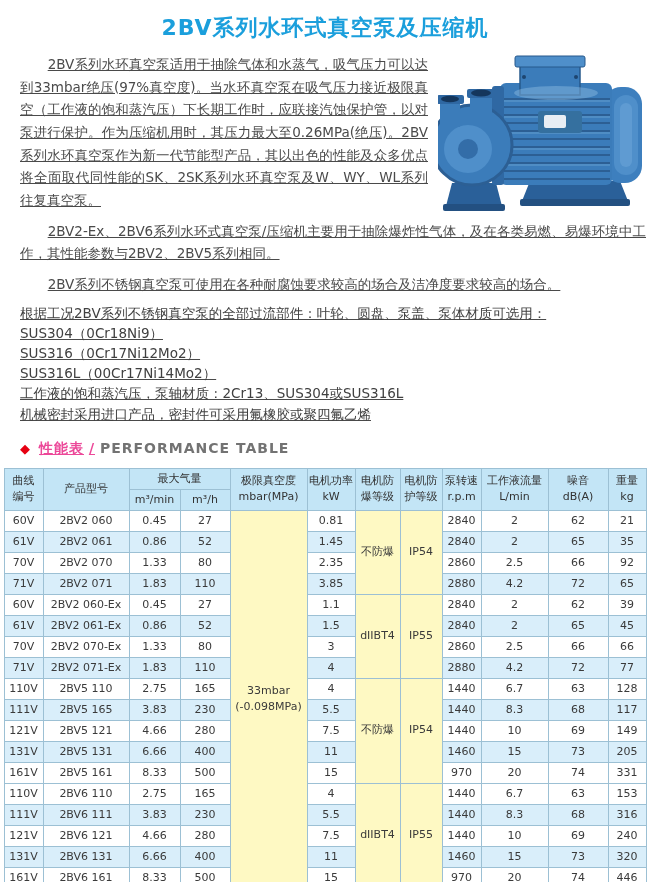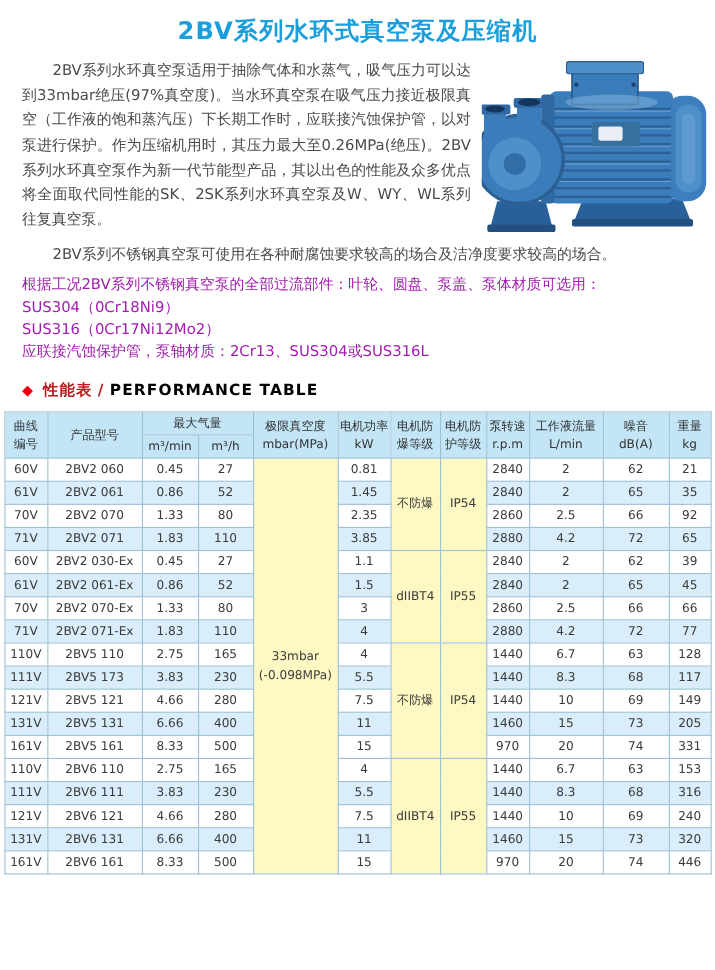--- a/index.html
+++ b/index.html
@@ -6,34 +6,34 @@
   body{
     width:650px;height:882px;overflow:hidden;position:relative;
     font-family:"DejaVu Sans","Liberation Sans",sans-serif;
     color:#4a4a4a;
   }
   .page{width:650px;height:882px;background:#fff;}
   .main-title{
     text-align:center;color:#1b9fdc;font-size:22px;font-weight:bold;
     padding:13px 0 10px 0;letter-spacing:1px;
   }
-  .content{padding:0 4px 0 20px;}
+  .content{padding:0 4px 0 20px;text-decoration:underline;}
   .pump-figure{
     float:right;width:208px;height:158px;margin:2px 0 6px 10px;background:#fff;
   }
   p.body-text{
     font-size:13.5px;line-height:1.68;text-indent:2.05em;margin:0 0 8px 0;
     text-align:justify;color:#4a4a4a;
   }
-  .materials{margin-top:8px;font-size:13.5px;line-height:1.42;color:#a21caf;clear:left;}
+  .materials{margin-top:8px;font-size:13.5px;line-height:1.42;color:#404040;clear:left;}
   .materials div{margin:0 0 1px 0;}
   .section-head{margin:16px 0 10px 20px;font-size:14px;font-weight:bold;clear:both;}
   .diamond{color:#e60012;margin-right:9px;font-size:13px;}
-  .section-title-cn{color:#b91c1c;letter-spacing:1px;}
-  .section-title-en{color:#000000;letter-spacing:1px;}
+  .section-title-cn{color:#ec4899;letter-spacing:1px;text-decoration:underline;}
+  .section-title-en{color:#737373;letter-spacing:1px;}
   table.perf{
     border-collapse:collapse;table-layout:fixed;width:642px;margin:0 auto;
     font-size:11px;color:#3a3a3a;
   }
   table.perf th,table.perf td{
     border:1px solid #9cc0d4;text-align:center;vertical-align:middle;
     padding:0;white-space:pre-line;font-weight:normal;overflow:hidden;
   }
   table.perf thead th{background:#c3e5f6;line-height:1.45;height:20px;color:#333;}
   table.perf td{height:20px;line-height:20px;background:#fff;}
@@ -101,27 +101,30 @@
         <ellipse cx="12" cy="44" rx="9" ry="3.2" fill="#14365c"></ellipse>
         <rect x="32" y="38" width="22" height="30" fill="#3b7cba"></rect>
         <rect x="29" y="34" width="28" height="9" rx="2" fill="#2f68a3"></rect>
         <ellipse cx="43" cy="38" rx="10" ry="3.5" fill="#14365c"></ellipse>
 
         <ellipse cx="118" cy="38" rx="42" ry="7" fill="#8fbce2" opacity="0.45"></ellipse>
       </svg>
     </div>
 
     <p class="body-text">2BV系列水环真空泵适用于抽除气体和水蒸气，吸气压力可以达到33mbar绝压(97%真空度)。当水环真空泵在吸气压力接近极限真空（工作液的饱和蒸汽压）下长期工作时，应联接汽蚀保护管，以对泵进行保护。作为压缩机用时，其压力最大至0.26MPa(绝压)。2BV系列水环真空泵作为新一代节能型产品，其以出色的性能及众多优点将全面取代同性能的SK、2SK系列水环真空泵及W、WY、WL系列往复真空泵。</p>
+    <p class="body-text">2BV2-Ex、2BV6系列水环式真空泵/压缩机主要用于抽除爆炸性气体，及在各类易燃、易爆环境中工作，其性能参数与2BV2、2BV5系列相同。</p>
     <p class="body-text">2BV系列不锈钢真空泵可使用在各种耐腐蚀要求较高的场合及洁净度要求较高的场合。</p>
 
     <div class="materials">
       <div>根据工况2BV系列不锈钢真空泵的全部过流部件：叶轮、圆盘、泵盖、泵体材质可选用：</div>
       <div>SUS304（0Cr18Ni9）</div>
       <div>SUS316（0Cr17Ni12Mo2）</div>
-      <div>应联接汽蚀保护管，泵轴材质：2Cr13、SUS304或SUS316L</div>
+      <div>SUS316L（00Cr17Ni14Mo2）</div>
+      <div>工作液的饱和蒸汽压，泵轴材质：2Cr13、SUS304或SUS316L</div>
+      <div>机械密封采用进口产品，密封件可采用氟橡胶或聚四氟乙烯</div>
     </div>
   </div>
 
   <div class="section-head">
     <span class="diamond">◆</span><span class="section-title-cn">性能表</span>
     <span class="section-title-cn">/</span>
     <span class="section-title-en">PERFORMANCE TABLE</span>
   </div>
 
   <table class="perf">
@@ -211,21 +214,21 @@
           <td>1.83</td>
           <td>110</td>
           <td>3.85</td>
           <td>2880</td>
           <td>4.2</td>
           <td>72</td>
           <td>65</td>
         </tr>
         <tr>
           <td>60V</td>
-          <td>2BV2 030-Ex</td>
+          <td>2BV2 060-Ex</td>
           <td>0.45</td>
           <td>27</td>
           <td>1.1</td>
           <td rowspan="4" class="merged">dIIBT4</td>
           <td rowspan="4" class="merged">IP55</td>
           <td>2840</td>
           <td>2</td>
           <td>62</td>
           <td>39</td>
         </tr>
@@ -270,21 +273,21 @@
           <td>4</td>
           <td rowspan="5" class="merged">不防爆</td>
           <td rowspan="5" class="merged">IP54</td>
           <td>1440</td>
           <td>6.7</td>
           <td>63</td>
           <td>128</td>
         </tr>
         <tr class="shaded">
           <td>111V</td>
-          <td>2BV5 173</td>
+          <td>2BV5 165</td>
           <td>3.83</td>
           <td>230</td>
           <td>5.5</td>
           <td>1440</td>
           <td>8.3</td>
           <td>68</td>
           <td>117</td>
         </tr>
         <tr>
           <td>121V</td>

